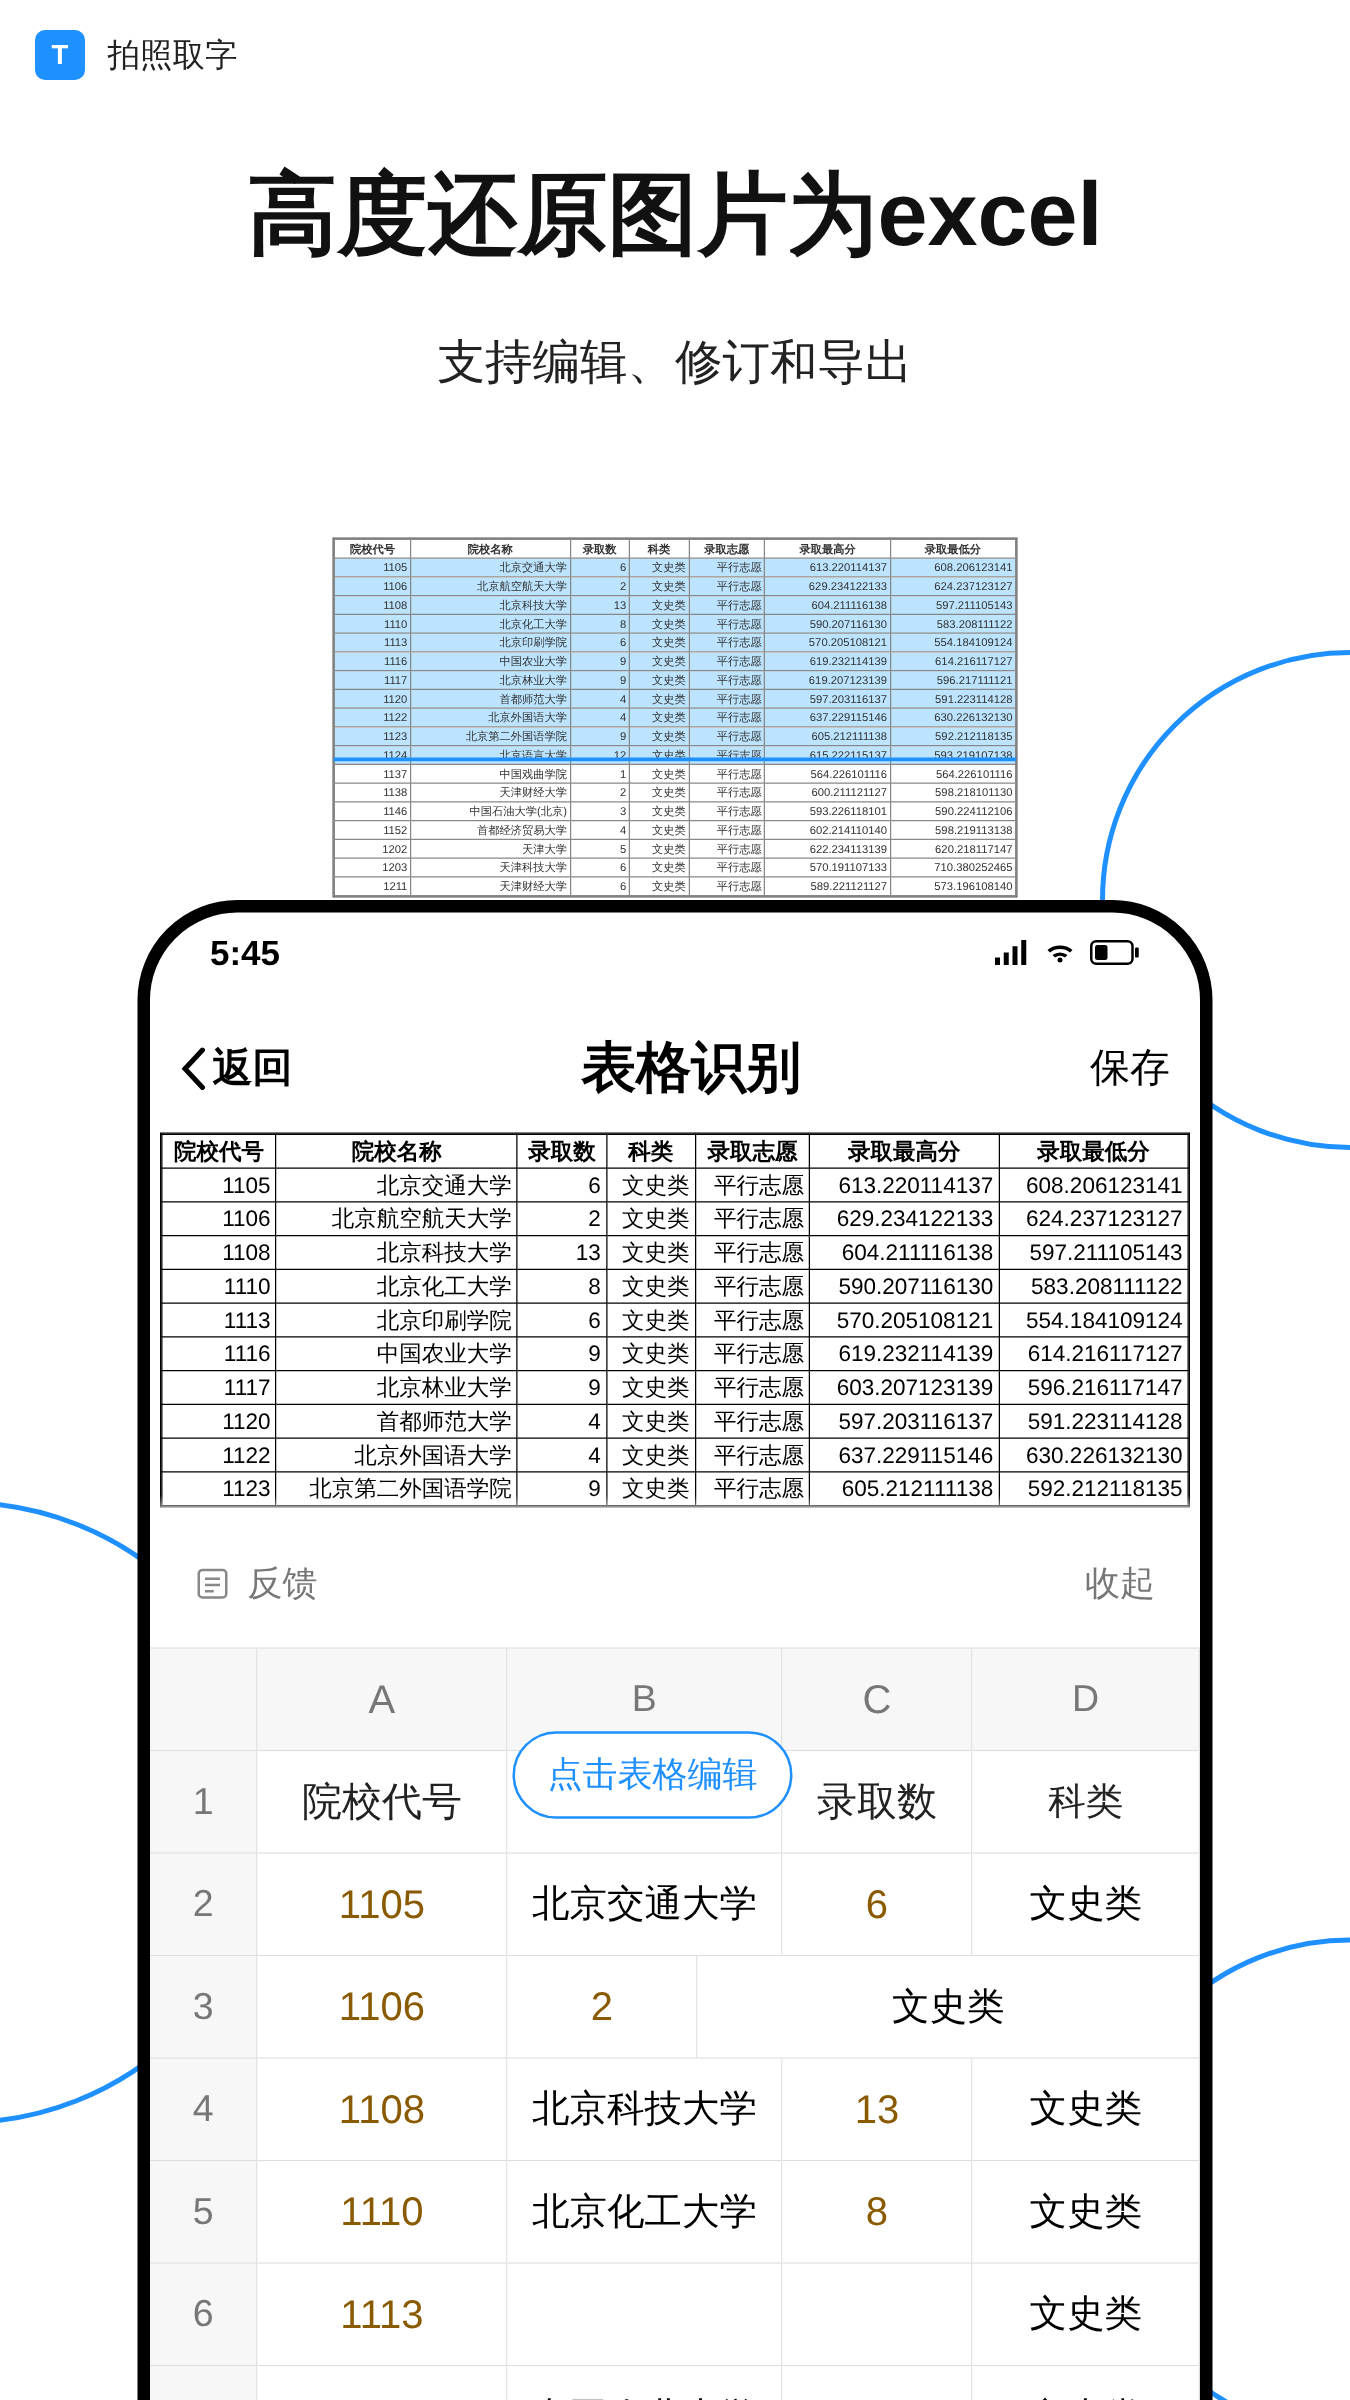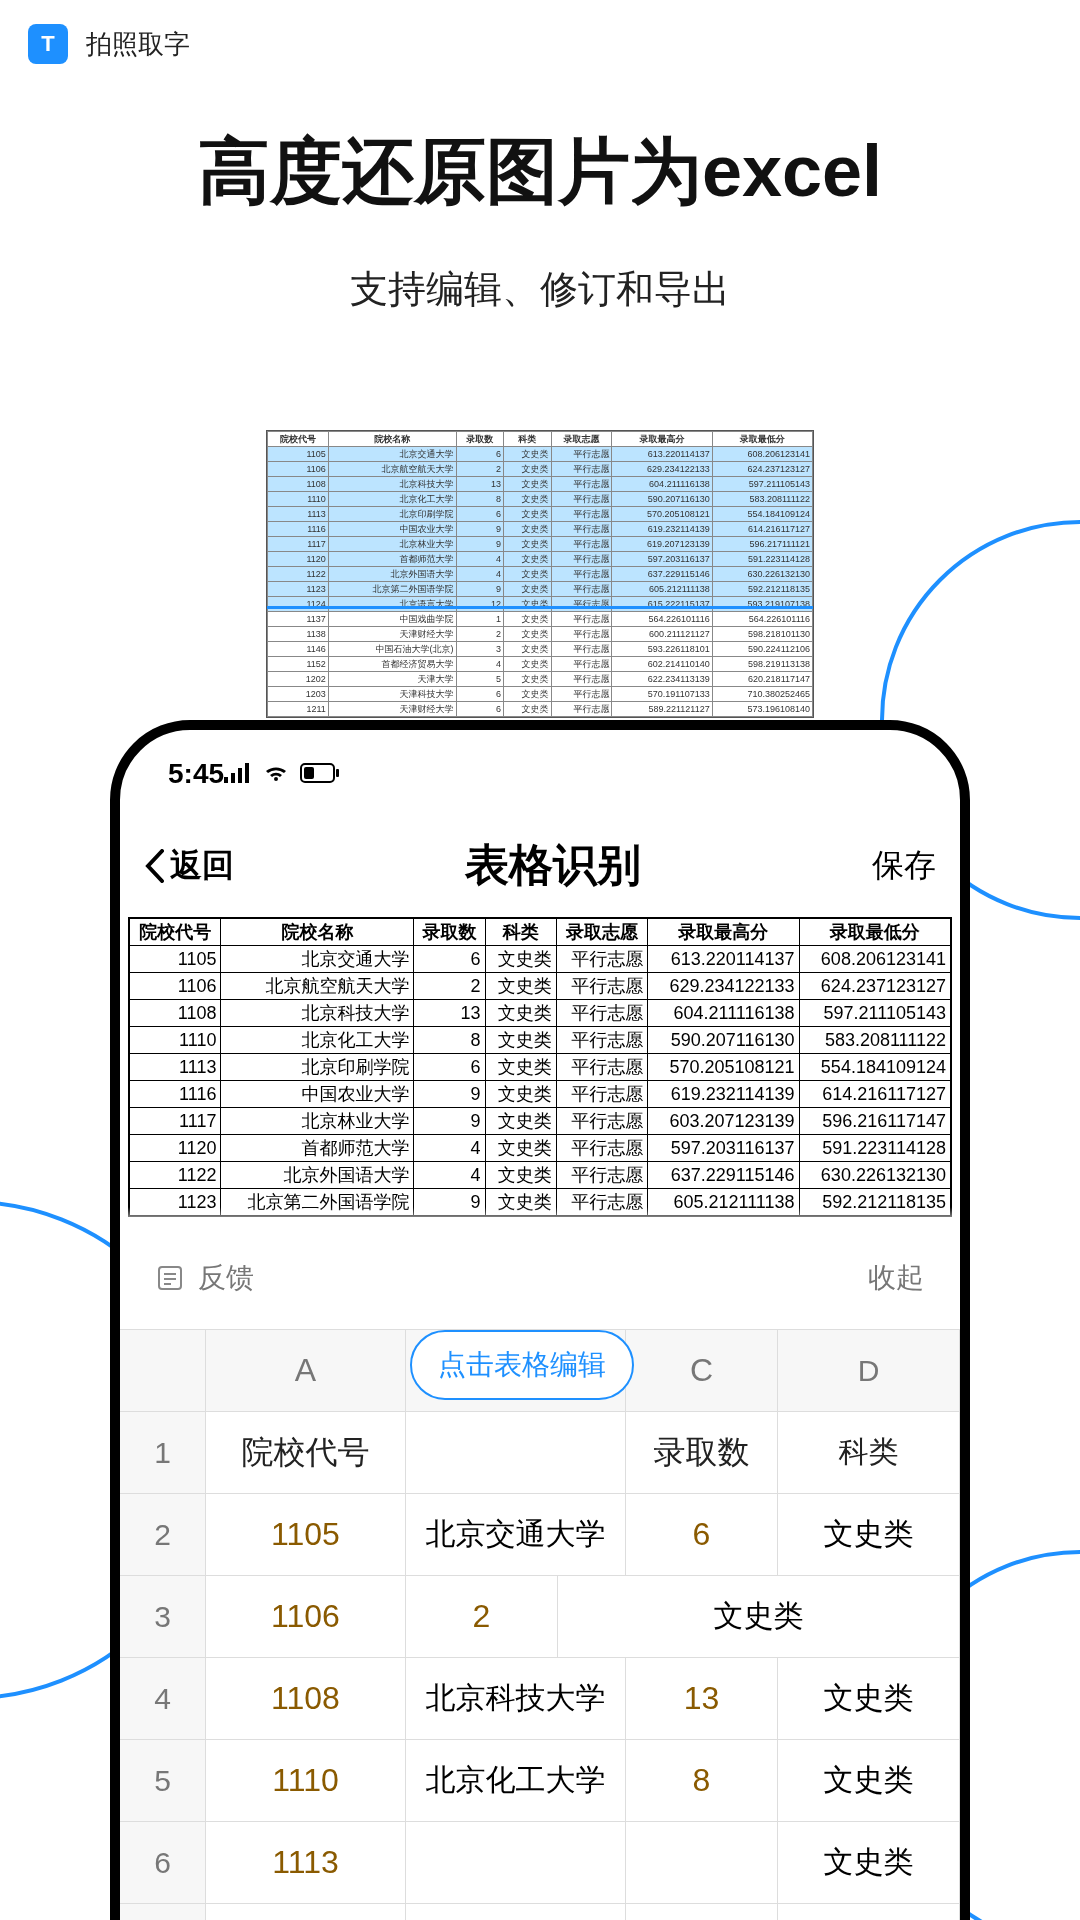--- a/index.html
+++ b/index.html
@@ -113,22 +113,23 @@
   border: 10px solid #000;
   border-radius: 80px;
   background: #fff;
   z-index: 5;
   overflow: hidden;
 }
 
 
 .statusbar {
   display: flex;
+  justify-content: space-between;
   align-items: center;
-  padding: 28px 48px 16px;
+  padding: 17px 48px 16px;
   font-size: 28px;
   font-weight: 600;
 }
 .status-right { display: flex; gap: 10px; align-items: center; }
 .sig-icon, .wifi-icon, .batt-icon { display: inline-block; }
 
 
 .navbar {
   display: flex;
   align-items: center;
@@ -196,21 +197,21 @@
 .cell.cB { width: 220px; }
 .cell.cC { width: 152px; color: #8a5a00; font-weight: 500; font-size: 32px; }
 .cell.cD { flex: 1; }
 .sheet-hdr .cell.cA, .sheet-hdr .cell.cB, .sheet-hdr .cell.cC, .sheet-hdr .cell.cD { color: #777; font-weight: 400; }
 .data-row:first-of-type .cell.cA,
 .data-row:first-of-type .cell.cC { color: #222; font-weight: 400; }
 
 
 .edit-tip {
   position: absolute;
-  top: 600px;
+  top: 655px;
   left: 290px;
   padding: 14px 26px;
   border: 2px solid #1e90ff;
   border-radius: 36px;
   background: #fff;
   color: #1e90ff;
   font-size: 28px;
   z-index: 10;
 }
 </style>

